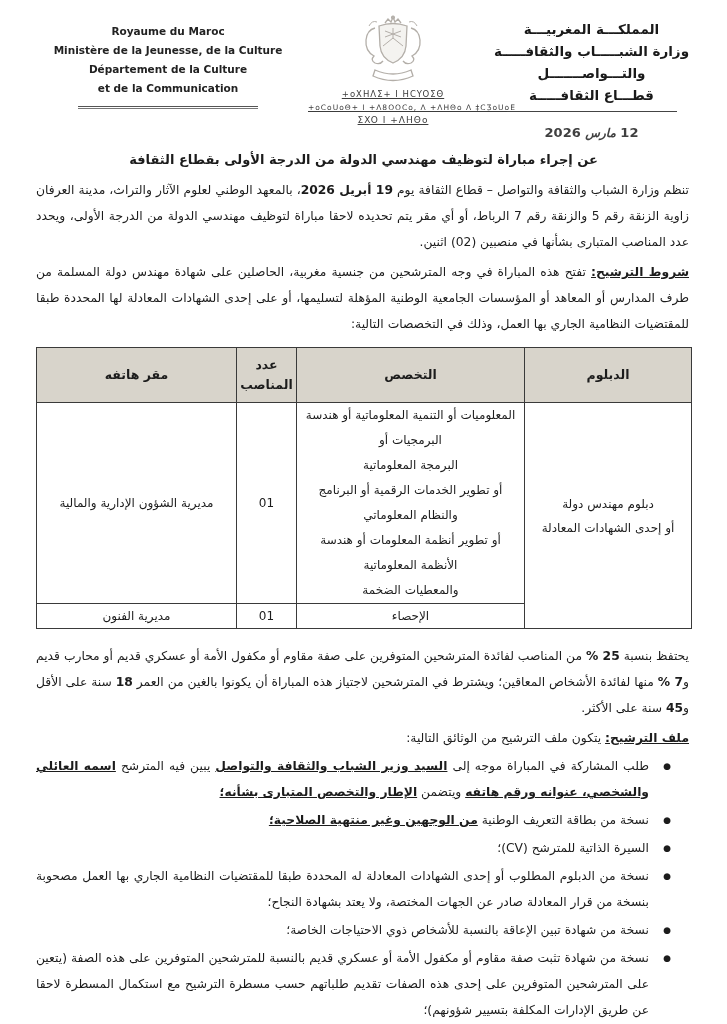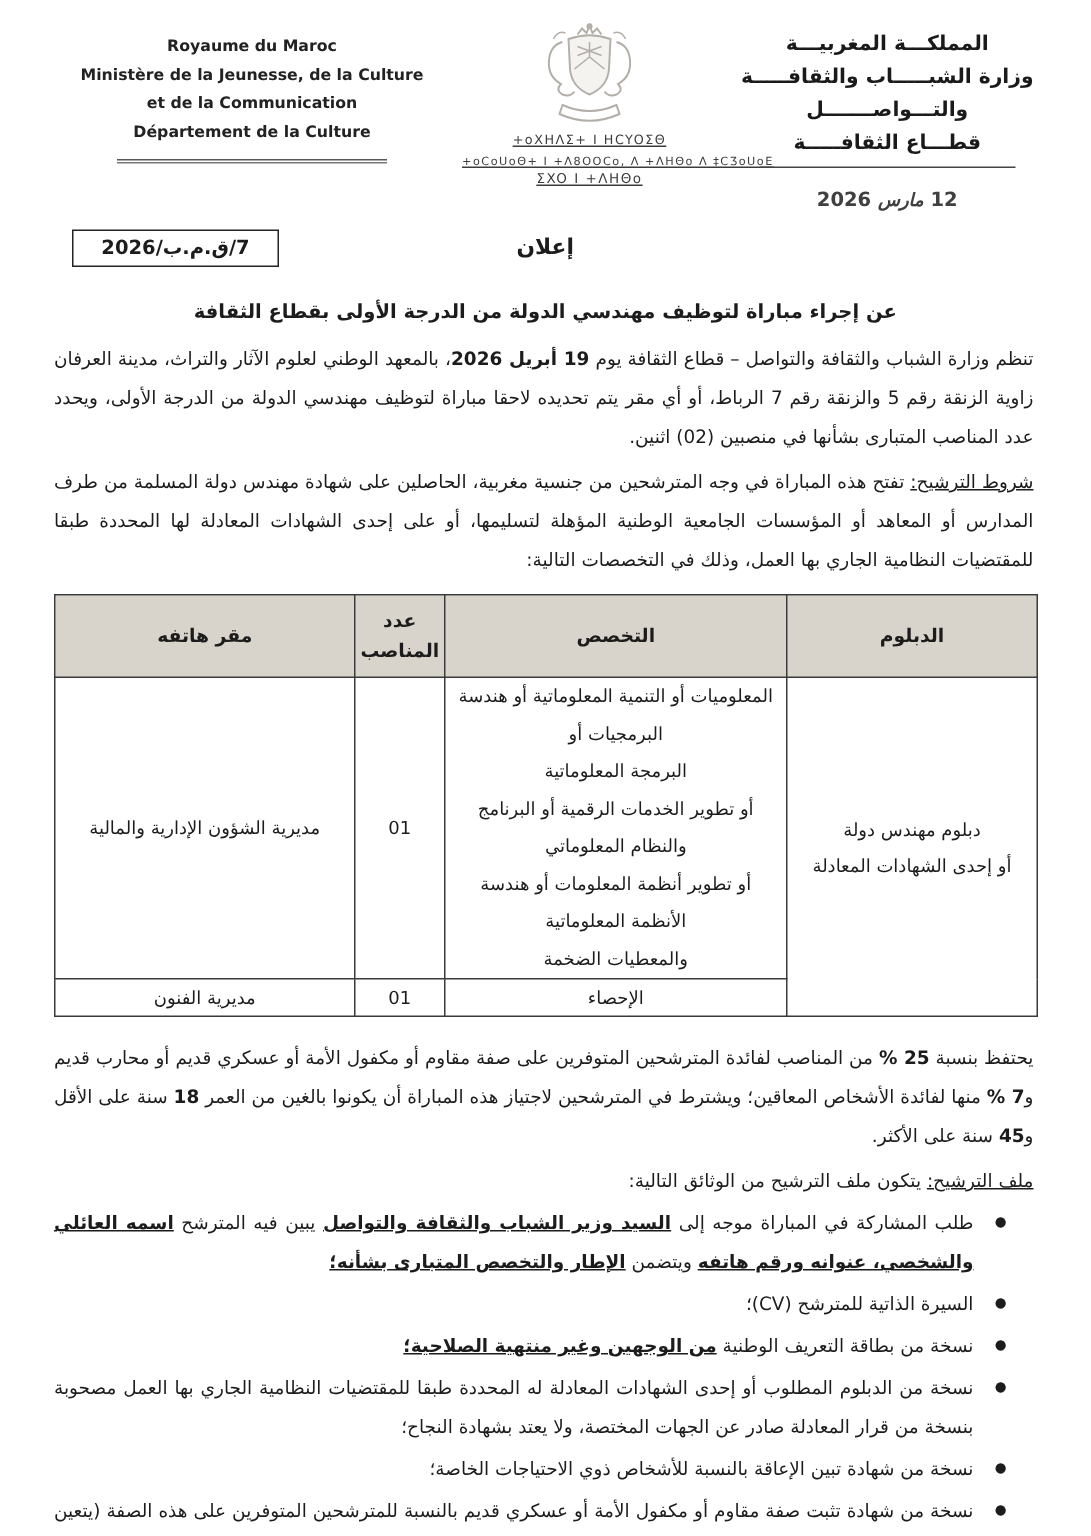--- a/index.html
+++ b/index.html
@@ -27,21 +27,21 @@
   
   .ref-row { position:relative; height:42px; margin-top:6px; }
   .refbox { position:absolute; right:auto; left:48px; top:2px; width:138px; border:1.6px solid #222; text-align:center;
             font-weight:bold; font-size:13px; padding:4px 2px; direction:rtl; }
   .ann-title { position:absolute; left:0; right:0; top:6px; text-align:center; font-size:14.5px; font-weight:bold; direction:rtl; }
   .ann-sub { text-align:center; font-size:13px; font-weight:bold; direction:rtl; margin-top:8px; }
 
   
   .body-text { direction:rtl; margin:10px 38px 0 36px; font-size:12.3px; line-height:26px; text-align:justify; }
   .para { margin-top:4px; }
-  .sec-h { font-weight:normal; text-decoration:underline; }
+  .sec-h { font-weight:bold; text-decoration:underline; }
   .b { font-weight:bold; }
   .bu { font-weight:bold; text-decoration:underline; }
 
   
   table.spec { direction:rtl; border-collapse:collapse; margin:10px 36px 0 36px; width:655px; table-layout:fixed; }
   table.spec th, table.spec td { border:1.2px solid #3a3a3a; font-size:12px; text-align:center; vertical-align:middle; }
   table.spec th { background:#d8d4cb; font-weight:bold; padding:7px 2px; line-height:20px; font-size:12.5px; }
   table.spec td { padding:0 4px; line-height:24px; }
   .col-dip { width:167px; } .col-spec { width:228px; } .col-num { width:60px; } .col-place { width:200px; }
   td.spec-cell div { line-height:25px; }
@@ -53,22 +53,22 @@
 </style>
 </head>
 <body>
 
 <div class="page">
 
   <div class="letterhead">
     <div class="lh-fr">
       <div>Royaume du Maroc</div>
       <div>Ministère de la Jeunesse, de la Culture</div>
+      <div>Département de la Culture</div>
       <div>et de la Communication</div>
-      <div>Département de la Culture</div>
       <div class="rule"></div>
     </div>
 
     <div class="lh-center">
       <svg class="coat" width="96" height="74" viewBox="0 0 96 74">
         <g fill="none" stroke="#9a948c" stroke-width="1.3">
           <path d="M40 9 l3 -4 3 3 2 -5 2 5 3 -3 3 4"></path>
           <circle cx="48" cy="3.5" r="1.4"></circle>
           <path d="M34 12 q14 -5 28 0 l-1 20 q-1 12 -13 17 q-12 -5 -13 -17 z" fill="#f1efec"></path>
           <path d="M48 14 v10 M40 17 l16 6 M56 17 l-16 6" stroke-width="1"></path>
@@ -91,24 +91,20 @@
       <div>قطـــاع الثقافـــــة</div>
       <div class="rule"></div>
       <div class="stamp">
         <span>12</span>
         <span class="m">مارس</span>
         <span>2026</span>
       </div>
     </div>
   </div>
 
-  <div class="ref-row">
-    <div class="refbox">7/ق.م.ب/2026</div>
-    <div class="ann-title">إعلان</div>
-  </div>
   <div class="ann-sub">عن إجراء مباراة لتوظيف مهندسي الدولة من الدرجة الأولى بقطاع الثقافة</div>
 
   <div class="body-text">
     <p class="para"><span>تنظم وزارة الشباب والثقافة والتواصل – قطاع الثقافة يوم </span><span class="b">19 أبريل 2026</span><span>، بالمعهد الوطني لعلوم الآثار والتراث، مدينة العرفان زاوية الزنقة رقم 5 والزنقة رقم 7 الرباط، أو أي مقر يتم تحديده لاحقا مباراة لتوظيف مهندسي الدولة من الدرجة الأولى، ويحدد عدد المناصب المتبارى بشأنها في منصبين (02) اثنين.</span></p>
     <p class="para">
       <span class="sec-h">شروط الترشيح:</span><span> تفتح هذه المباراة في وجه المترشحين من جنسية مغربية، الحاصلين على شهادة مهندس دولة المسلمة من طرف المدارس أو المعاهد أو المؤسسات الجامعية الوطنية المؤهلة لتسليمها، أو على إحدى الشهادات المعادلة لها المحددة طبقا للمقتضيات النظامية الجاري بها العمل، وذلك في التخصصات التالية:</span>
     </p>
   </div>
 
   <table class="spec">
@@ -150,22 +146,22 @@
     </tbody>
   </table>
 
   <div class="body-text" style="margin-top:14px;">
     <p class="para"><span>يحتفظ بنسبة </span><span class="b">25 %</span><span> من المناصب لفائدة المترشحين المتوفرين على صفة مقاوم أو مكفول الأمة أو عسكري قديم أو محارب قديم و</span><span class="b">7 %</span><span> منها لفائدة الأشخاص المعاقين؛ ويشترط في المترشحين لاجتياز هذه المباراة أن يكونوا بالغين من العمر </span><span class="b">18</span><span> سنة على الأقل و</span><span class="b">45</span><span> سنة على الأكثر.</span></p>
     <p class="para">
       <span class="sec-h">ملف الترشيح:</span><span> يتكون ملف الترشيح من الوثائق التالية:</span>
     </p>
     <ul class="docs">
       <li><span>طلب المشاركة في المباراة موجه إلى </span><span class="bu">السيد وزير الشباب والثقافة والتواصل</span><span> يبين فيه المترشح </span><span class="bu">اسمه العائلي والشخصي، عنوانه ورقم هاتفه</span><span> ويتضمن </span><span class="bu">الإطار والتخصص المتبارى بشأنه؛</span></li>
+      <li><span>نسخة من بطاقة التعريف الوطنية </span><span class="bu">من الوجهين وغير منتهية الصلاحية؛</span></li>
       <li><span>السيرة الذاتية للمترشح (CV)؛</span></li>
-      <li><span>نسخة من بطاقة التعريف الوطنية </span><span class="bu">من الوجهين وغير منتهية الصلاحية؛</span></li>
       <li><span>نسخة من الدبلوم المطلوب أو إحدى الشهادات المعادلة له المحددة طبقا للمقتضيات النظامية الجاري بها العمل مصحوبة بنسخة من قرار المعادلة صادر عن الجهات المختصة، ولا يعتد بشهادة النجاح؛</span></li>
       <li><span>نسخة من شهادة تبين الإعاقة بالنسبة للأشخاص ذوي الاحتياجات الخاصة؛</span></li>
       <li><span>نسخة من شهادة تثبت صفة مقاوم أو مكفول الأمة أو عسكري قديم بالنسبة للمترشحين المتوفرين على هذه الصفة (يتعين على المترشحين المتوفرين على إحدى هذه الصفات تقديم طلباتهم حسب مسطرة الترشيح مع استكمال المسطرة لاحقا عن طريق الإدارات المكلفة بتسيير شؤونهم)؛</span></li>
 
     </ul>
   </div>
 
 </div>
 
 </body></html>

